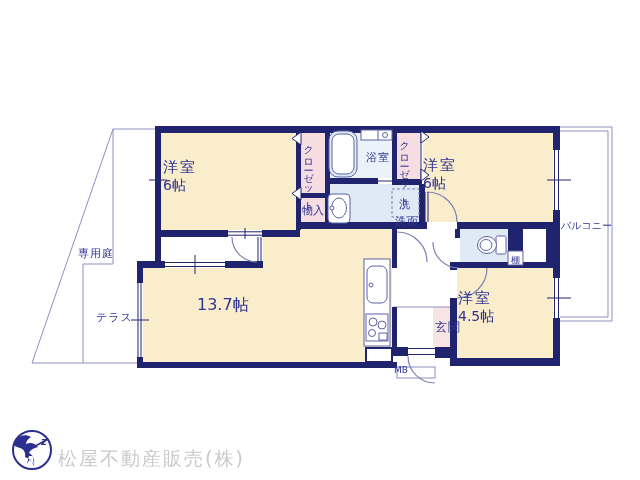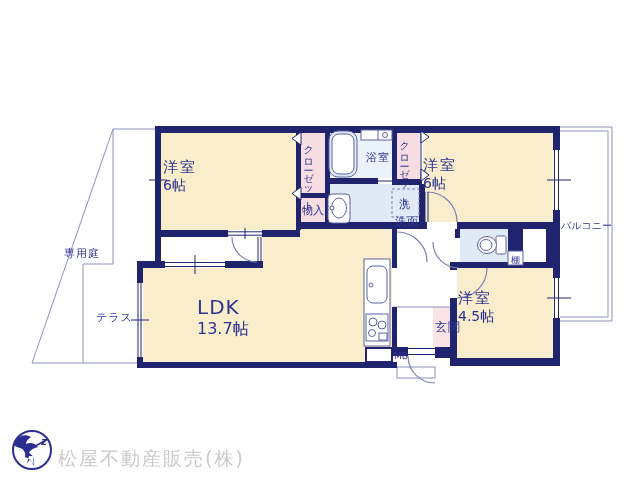--- a/index.html
+++ b/index.html
@@ -210,33 +210,32 @@
     <div class="rname">洋室</div>
     <div class="rsize">6帖</div>
   </div>
 
   <div class="lbl center" style="left:458px;top:289px;width:95px;">
     <div class="rname">洋室</div>
     <div class="rsize">4.5帖</div>
   </div>
 
   <div class="lbl center" style="left:197px;top:295px;width:120px;">
-    <div class="ldkname">LDK</div>
     <div class="ldksize">13.7帖</div>
   </div>
 
   <div class="lbl small" style="left:366px;top:150px;text-align:right;">浴室</div>
   <div class="lbl small" style="left:360px;top:214px;margin-left:35px;">洗面</div>
   <div class="lbl small" style="left:399px;top:197px;">洗</div>
   <div class="lbl small" style="left:302px;top:203px;letter-spacing:0;">物入</div>
   <div class="lbl vtext" style="left:302px;top:138px;">クローゼット</div>
   <div class="lbl vtext" style="left:398px;top:134px;">クローゼット</div>
   <div class="lbl tiny" style="left:511px;top:254px;">棚</div>
   <div class="lbl small" style="left:404px;top:319px;font-size:12px;margin-left:31px;">玄関</div>
-  <div class="lbl tiny" style="left:370px;top:351px;padding-left:24px;">MB</div>
+  <div class="lbl tiny" style="left:370px;top:365px;padding-left:24px;">MB</div>
   <div class="lbl" style="left:561px;top:219px;font-size:10px;">バルコニー</div>
-  <div class="lbl small" style="left:64px;top:246px;">専用庭</div>
+  <div class="lbl small" style="left:78px;top:246px;">専用庭</div>
   <div class="lbl small" style="left:96px;top:310px;">テラス</div>
 
   <div class="lbl" style="left:41px;top:436px;font-size:10px;font-style:italic;font-weight:bold;color:var(--logo);">z</div>
   <div class="lbl company" style="left:58px;top:446px;">松屋不動産販売(株)</div>
 
 </div>
 
 </body></html>

